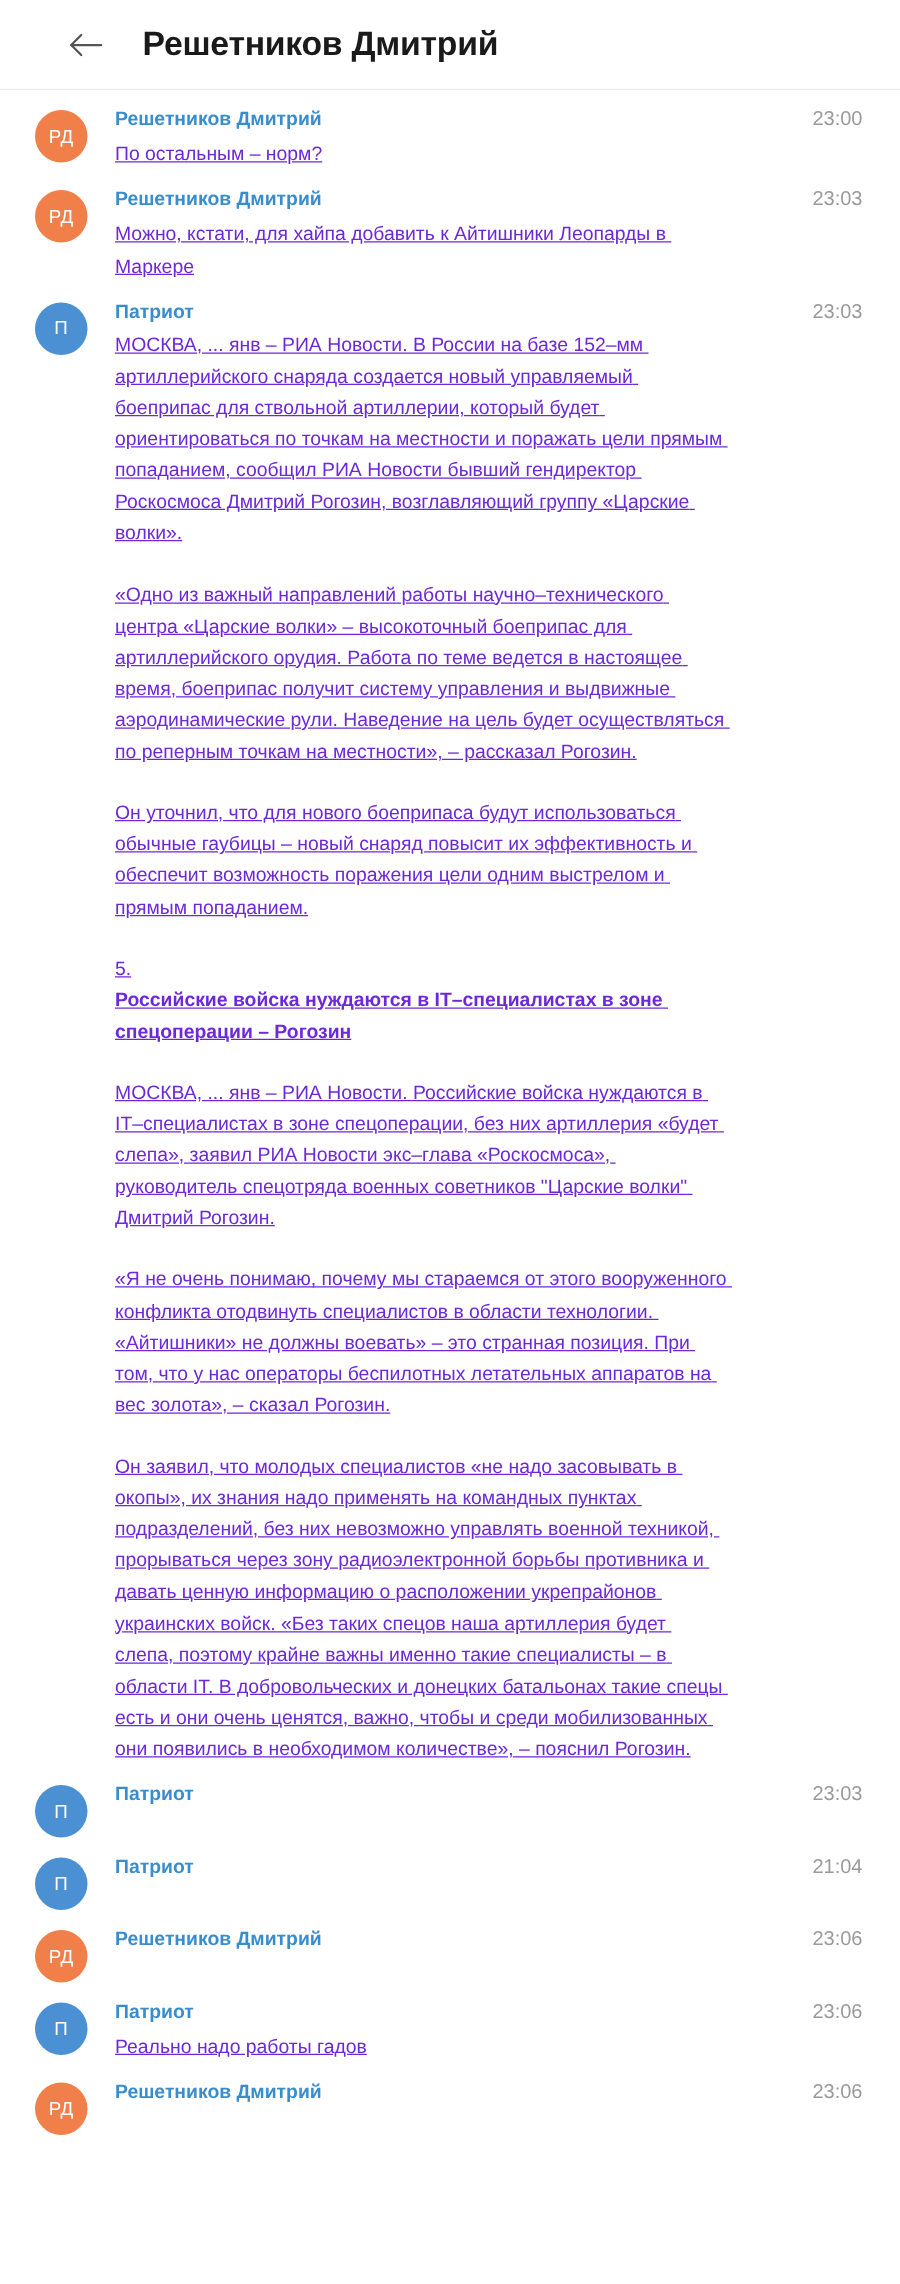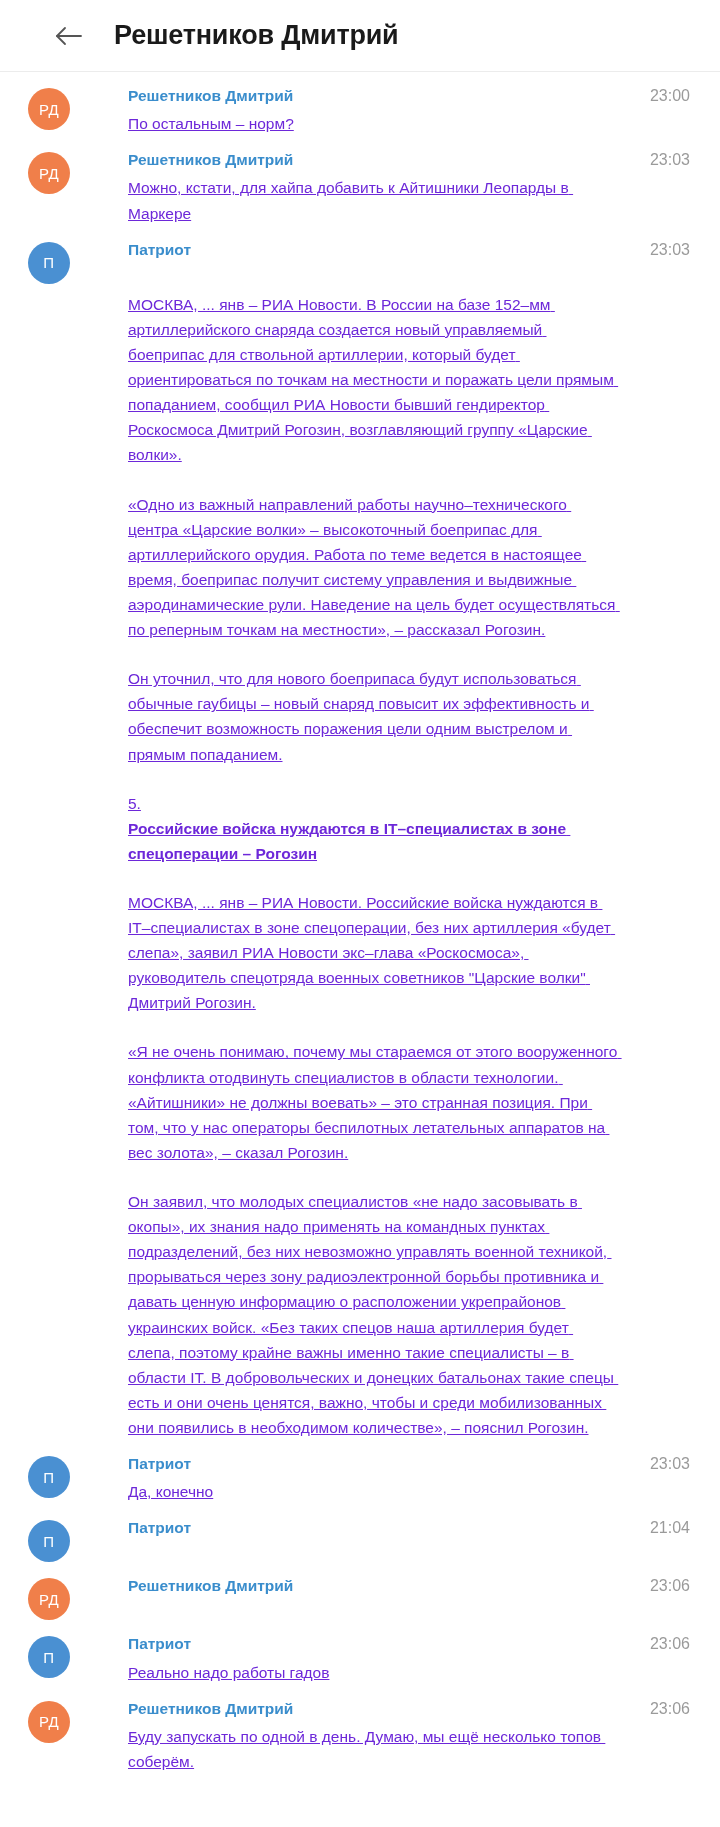--- a/index.html
+++ b/index.html
@@ -43,21 +43,20 @@
   
   .chat {
     padding: 0;
     background: #ffffff;
   }
   .msg {
     display: flex;
     align-items: flex-start;
     padding: 14px 30px 0 28px;
     position: relative;
-    gap: 36px;
   }
 
   .avatar {
     width: 42px; height: 42px;
     border-radius: 50%;
     flex: 0 0 42px;
     display: flex;
     align-items: center;
     justify-content: center;
     color: #ffffff;
@@ -97,21 +96,21 @@
     font-size: 15.5px;
     line-height: 1.62;
     color: #6d28d9;
     margin-top: 5px;
     white-space: pre-wrap;
     word-wrap: break-word;
     max-width: 490px;
     text-decoration: underline;
   }
   .text.article {
-    margin-top: 32px;
+    margin-top: 4px;
   }
   .para { margin: 0 0 24px 0; }
   .para:last-child { margin-bottom: 0; }
   .para.num { margin-bottom: 0; }
   .para.heading {
     font-weight: bold;
     margin-bottom: 24px;
   }
 </style>
 </head>
@@ -160,21 +159,20 @@
         <div class="text article"><p class="para ">МОСКВА, ... янв – РИА Новости. В России на базе 152–мм артиллерийского снаряда создается новый управляемый боеприпас для ствольной артиллерии, который будет ориентироваться по точкам на местности и поражать цели прямым попаданием, сообщил РИА Новости бывший гендиректор Роскосмоса Дмитрий Рогозин, возглавляющий группу «Царские волки».</p><p class="para ">«Одно из важный направлений работы научно–технического центра «Царские волки» – высокоточный боеприпас для артиллерийского орудия. Работа по теме ведется в настоящее время, боеприпас получит систему управления и выдвижные аэродинамические рули. Наведение на цель будет осуществляться по реперным точкам на местности», – рассказал Рогозин.</p><p class="para ">Он уточнил, что для нового боеприпаса будут использоваться обычные гаубицы – новый снаряд повысит их эффективность и обеспечит возможность поражения цели одним выстрелом и прямым попаданием.</p><p class="para num">5.</p><p class="para heading">Российские войска нуждаются в IT–специалистах в зоне спецоперации – Рогозин</p><p class="para ">МОСКВА, ... янв – РИА Новости. Российские войска нуждаются в IT–специалистах в зоне спецоперации, без них артиллерия «будет слепа», заявил РИА Новости экс–глава «Роскосмоса», руководитель спецотряда военных советников "Царские волки" Дмитрий Рогозин.</p><p class="para ">«Я не очень понимаю, почему мы стараемся от этого вооруженного конфликта отодвинуть специалистов в области технологии. «Айтишники» не должны воевать» – это странная позиция. При том, что у нас операторы беспилотных летательных аппаратов на вес золота», – сказал Рогозин.</p><p class="para ">Он заявил, что молодых специалистов «не надо засовывать в окопы», их знания надо применять на командных пунктах подразделений, без них невозможно управлять военной техникой, прорываться через зону радиоэлектронной борьбы противника и давать ценную информацию о расположении укрепрайонов украинских войск. «Без таких спецов наша артиллерия будет слепа, поэтому крайне важны именно такие специалисты – в области IT. В добровольческих и донецких батальонах такие спецы есть и они очень ценятся, важно, чтобы и среди мобилизованных они появились в необходимом количестве», – пояснил Рогозин.</p></div>
       </div>
     </div>
     <div class="msg">
       <div class="avatar blue">П</div>
       <div class="body">
         <div class="meta">
           <span class="author">Патриот</span>
           <span class="time">23:03</span>
         </div>
-        <div class="text">Да, конечно</div>
       </div>
     </div>
     <div class="msg">
       <div class="avatar blue">П</div>
       <div class="body">
         <div class="meta">
           <span class="author">Патриот</span>
           <span class="time">21:04</span>
         </div>
       </div>
@@ -198,16 +196,15 @@
         <div class="text">Реально надо работы гадов</div>
       </div>
     </div>
     <div class="msg">
       <div class="avatar orange">РД</div>
       <div class="body">
         <div class="meta">
           <span class="author">Решетников Дмитрий</span>
           <span class="time">23:06</span>
         </div>
-        <div class="text">Буду запускать по одной в день. Думаю, мы ещё несколько топов соберём.</div>
       </div>
     </div>
   </div>
 
 </body></html>

